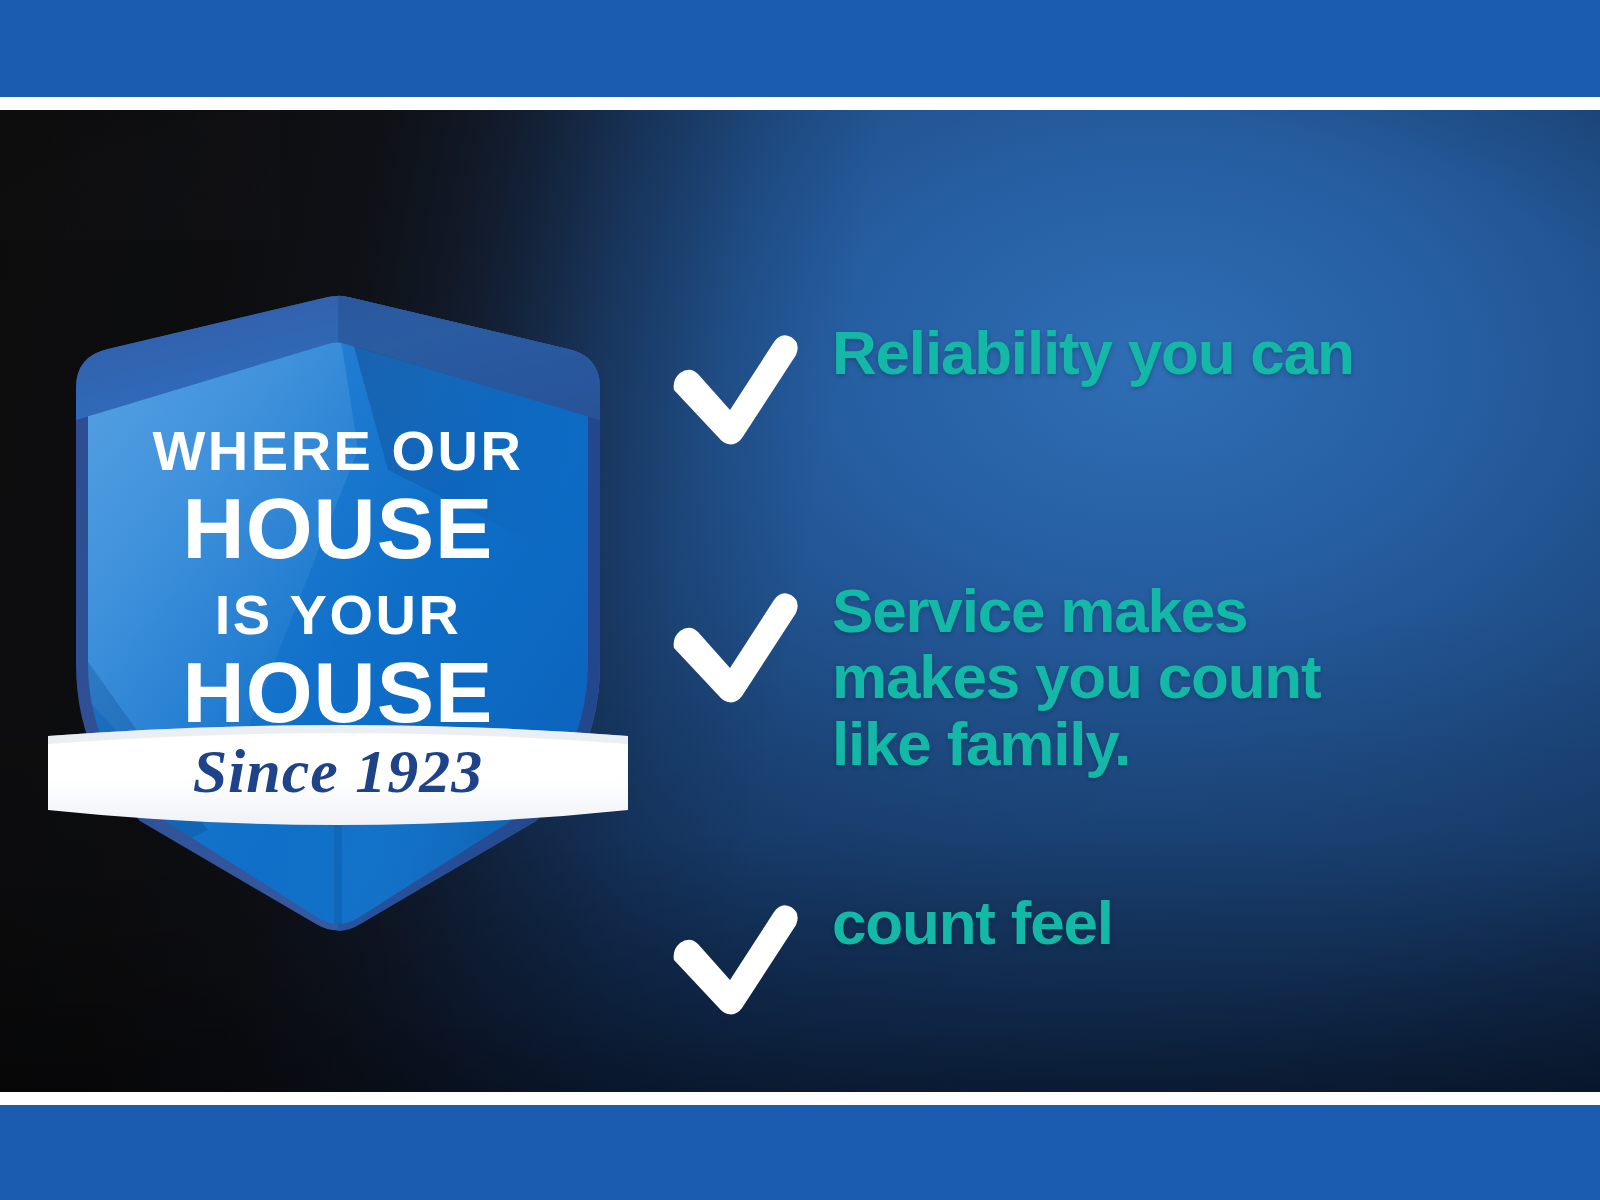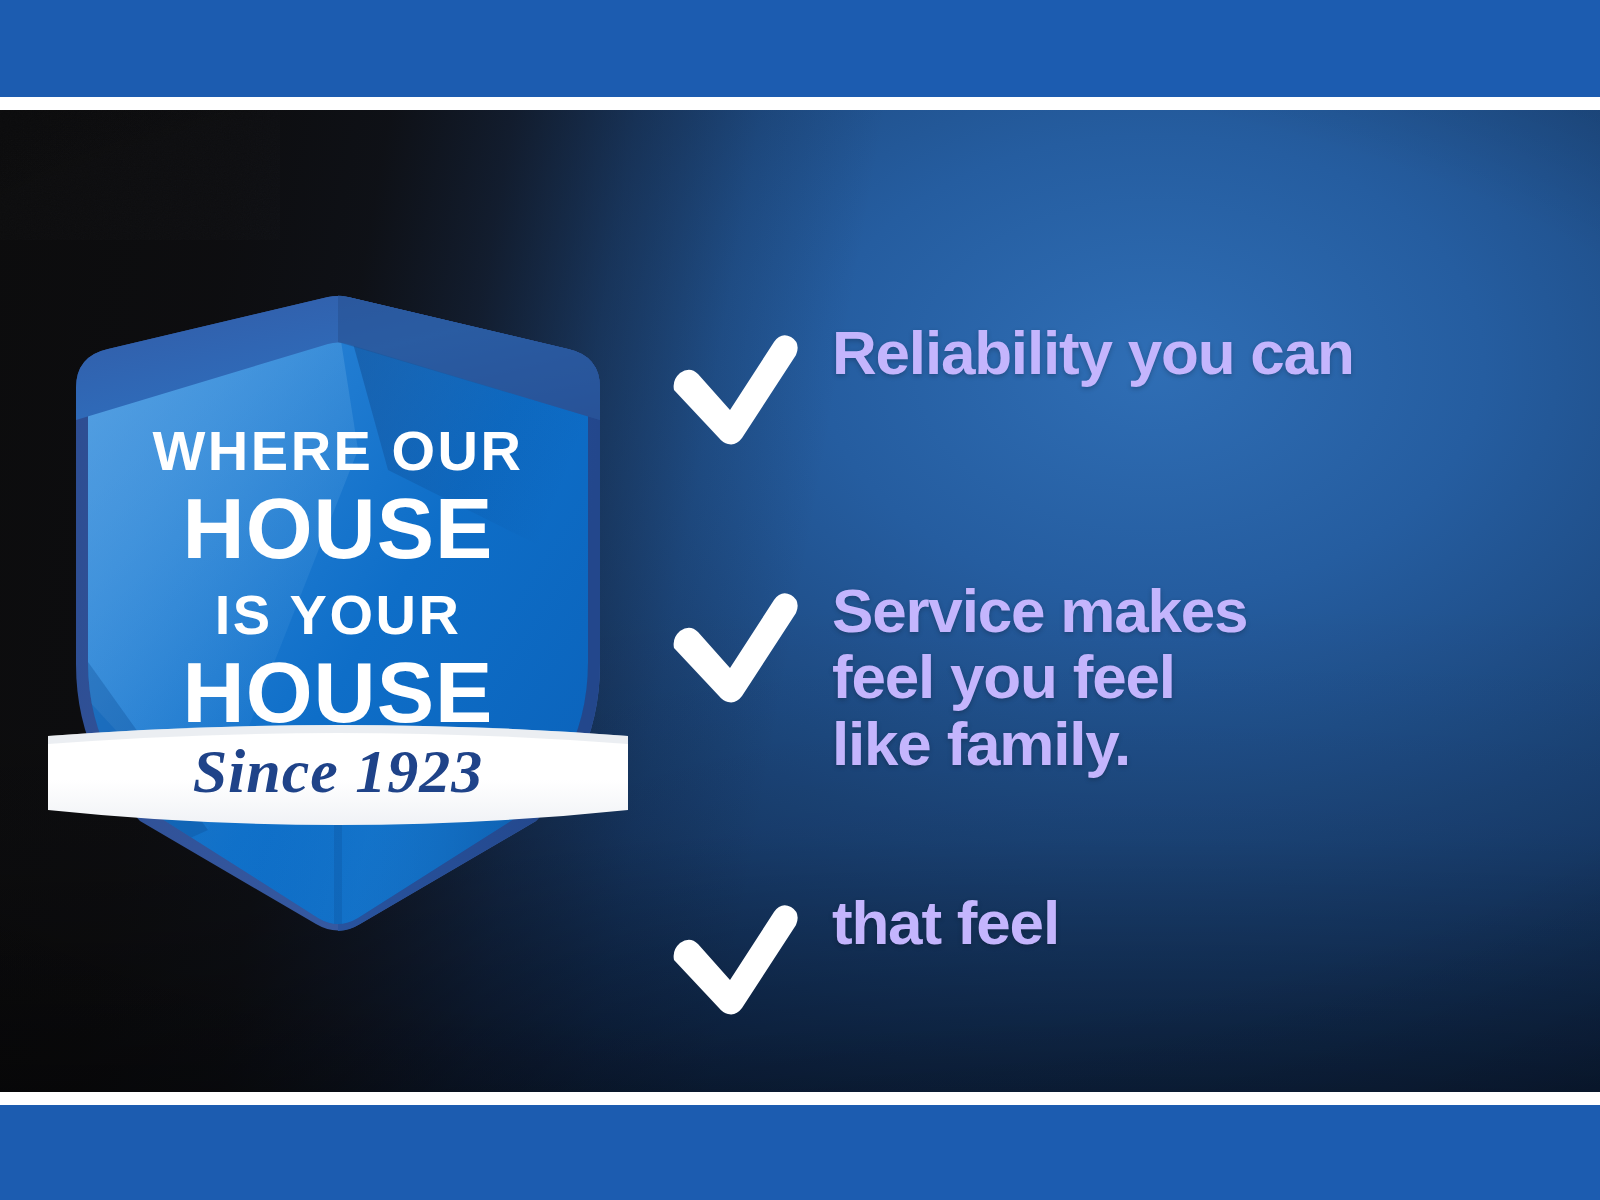--- a/index.html
+++ b/index.html
@@ -76,21 +76,21 @@
 
   .bullet .chk {
     position:absolute; left:8px; top:8px;
     width:134px; height:118px;
   }
   .bullet .chk svg { display:block; width:100%; height:100%; }
 
   .bullet .copy {
     position:absolute; left:172px; top:0;
     width:712px;
-    color:#c4b5fd;
+    color:#14b8a6;
     font-family:"Liberation Sans", sans-serif;
     font-weight:700;
     font-size:62px;
     line-height:1.07;
     letter-spacing:-1.2px;
     text-shadow:0 2px 5px rgba(0,0,0,.22);
   }
   .bullet .copy .ln { display:block; white-space:pre; }
 
   
@@ -225,34 +225,34 @@
 
       <div class="bullet" id="bullet-1">
         <span class="chk">
           <svg viewBox="0 0 134 118" xmlns="http://www.w3.org/2000/svg">
             <path d="M6 62 Q4 52 12 45 Q22 38 30 46 L62 82 L106 14 Q113 4 123 9 Q133 15 128 27
                      L74 110 Q68 118 60 116 Q55 115 51 110 Z" fill="#ffffff"></path>
           </svg>
         </span>
         <div class="copy">
           <span class="ln">Service makes</span>
-          <span class="ln">feel you feel</span>
+          <span class="ln">makes you count</span>
           <span class="ln">like family.</span>
         </div>
       </div>
 
       <div class="bullet" id="bullet-2">
         <span class="chk">
           <svg viewBox="0 0 134 118" xmlns="http://www.w3.org/2000/svg">
             <path d="M6 62 Q4 52 12 45 Q22 38 30 46 L62 82 L106 14 Q113 4 123 9 Q133 15 128 27
                      L74 110 Q68 118 60 116 Q55 115 51 110 Z" fill="#ffffff"></path>
           </svg>
         </span>
         <div class="copy">
-          <span class="ln">that feel</span>
+          <span class="ln">count feel</span>
         </div>
       </div>
 
     </div>
   </div>
 
   <div id="sliver-bottom" class="sliver"></div>
   <div id="bottom-bar" class="brand-bar"></div>
 
 </div>

